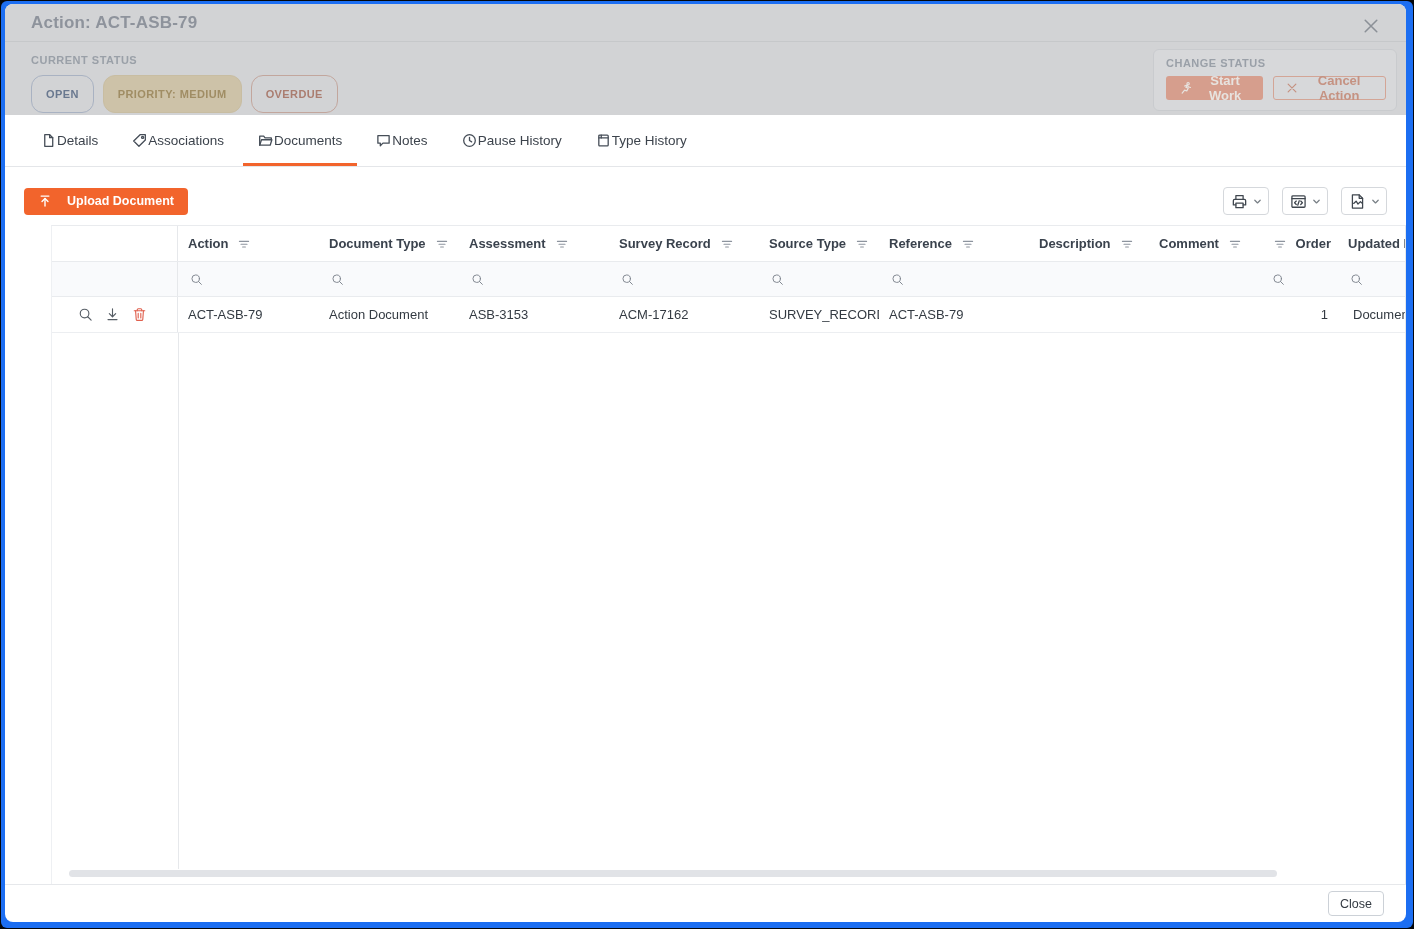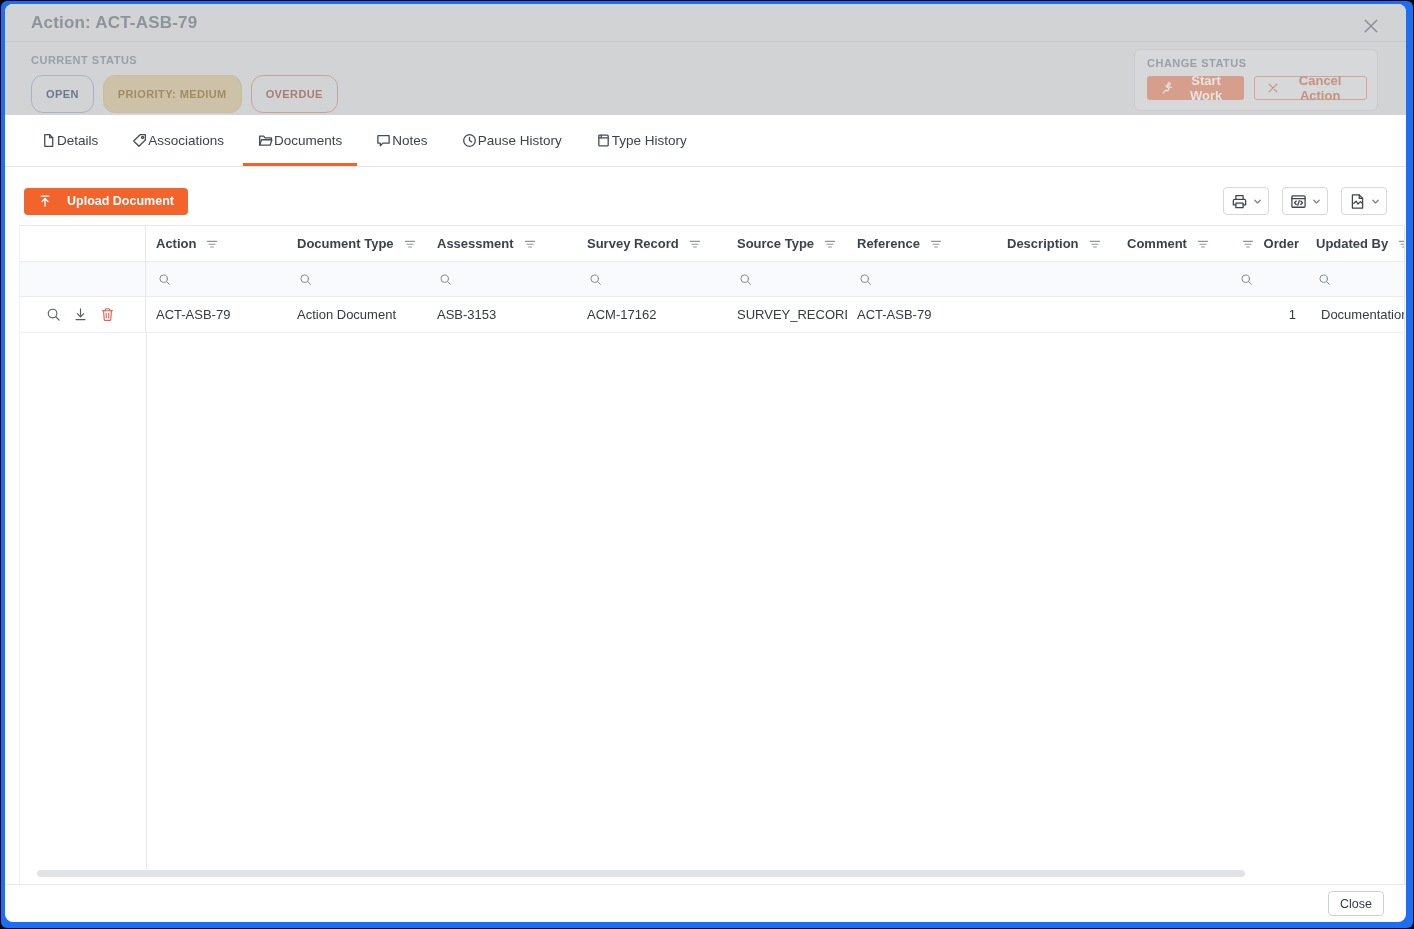--- a/index.html
+++ b/index.html
@@ -55,21 +55,21 @@
   .badge {
     height: 24px; display: inline-flex; align-items: center;
     padding: 18px 14px; border-radius: 12px;
     font-size: 11px; font-weight: 700; letter-spacing: .4px;
   }
   .badge.open     { color: #69788f; border: 1px solid #a9b2c2; }
   .badge.priority { color: #a08d64; background: #cdc2a8; border: 1px solid #c8bda2; }
   .badge.overdue  { color: #aa7d70; border: 1px solid #c2a69d; }
 
   .change-panel {
-    position: absolute; top: 45px; right: 28px;
+    position: absolute; top: 45px; right: 9px;
     width: 244px; height: 62px;
     background: #d7d8da; border: 1px solid #c9cbce; border-radius: 6px;
     padding: 7px 10px 0 12px;
   }
   .cs-buttons { display: flex; gap: 10px; margin-top: 7px; }
   .btn-start {
     height: 24px; display: inline-flex; align-items: center; gap: 7px;
     background: #d69e8d; color: #e7e3df;
     border: none; border-radius: 3px; padding: 0 13px;
     font-family: inherit; font-size: 13px; font-weight: 600; cursor: pointer;
@@ -113,21 +113,21 @@
   .tool-group { display: flex; gap: 13px; }
   .tool-btn {
     width: 46px; height: 28px;
     background: #ffffff; border: 1px solid #d5d8dc; border-radius: 4px;
     display: inline-flex; align-items: center; justify-content: center; gap: 5px;
     color: #3f464e; cursor: pointer; font-family: inherit;
   }
   .tool-btn .chev { color: #7a8187; }
 
   
-  .grid-wrap { flex: 1; display: flex; overflow: hidden; }
+  .grid-wrap { flex: 1; display: flex; overflow: hidden; margin-left: 32px; }
   .grid {
     margin-left: 14px; width: 1386px;
     border-top: 1px solid #e9ebee;
     border-left: 1px solid #eef0f3;
     border-right: 1px solid #e6e8eb;
     display: flex; flex-direction: column;
     overflow: hidden; position: relative;
   }
   .grow { display: flex; flex: none; width: 1446px; }
   .gc { flex: none; display: flex; align-items: center; overflow: hidden; }

